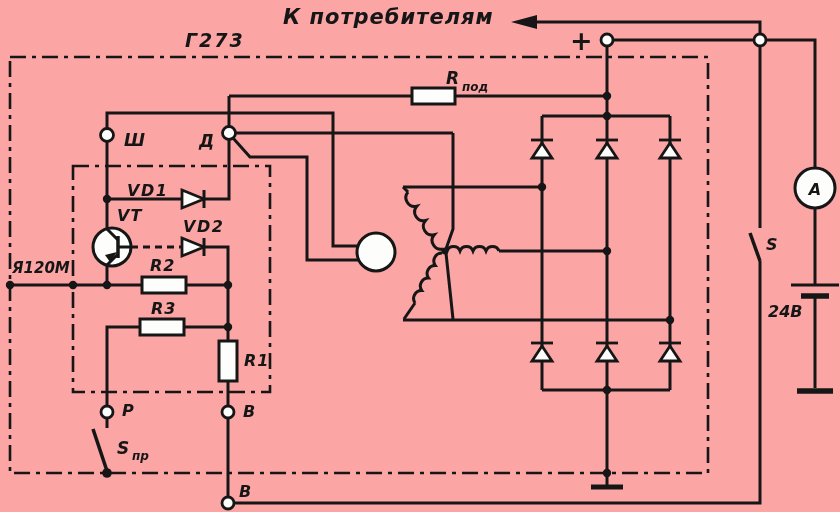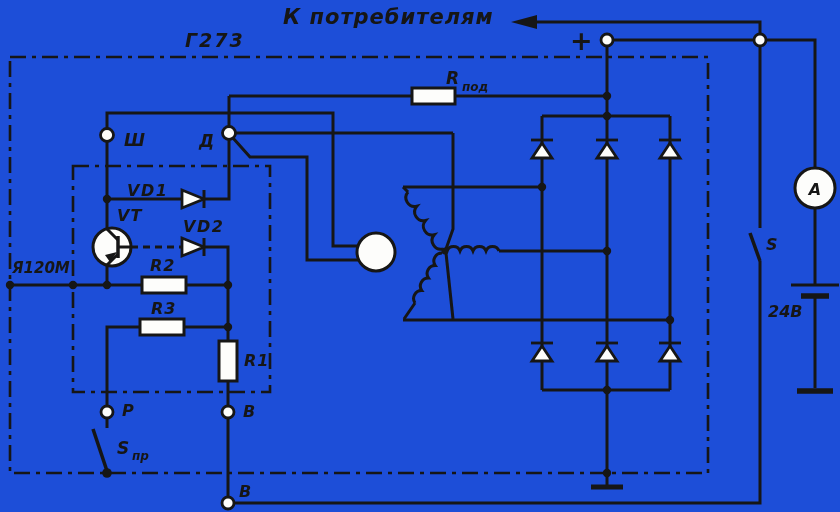--- a/index.html
+++ b/index.html
@@ -1,16 +1,16 @@
 <!DOCTYPE html>
 <html><head>
 <meta charset="utf-8">
 <style>
   html,body{margin:0;padding:0;background:#e8e8e4;}
-  .page{width:840px;height:512px;background:#1d4ed8;position:relative;overflow:hidden;}
+  .page{width:840px;height:512px;background:#fca5a5;position:relative;overflow:hidden;}
   svg{display:block;}
   text{font-family:"DejaVu Sans","Liberation Sans",sans-serif;font-style:italic;font-weight:700;fill:#161616;}
   .sub{font-size:12px;}
 </style>
 </head>
 <body>
 
 <div class="page">
 <svg width="840" height="512" viewBox="0 0 840 512">
 

